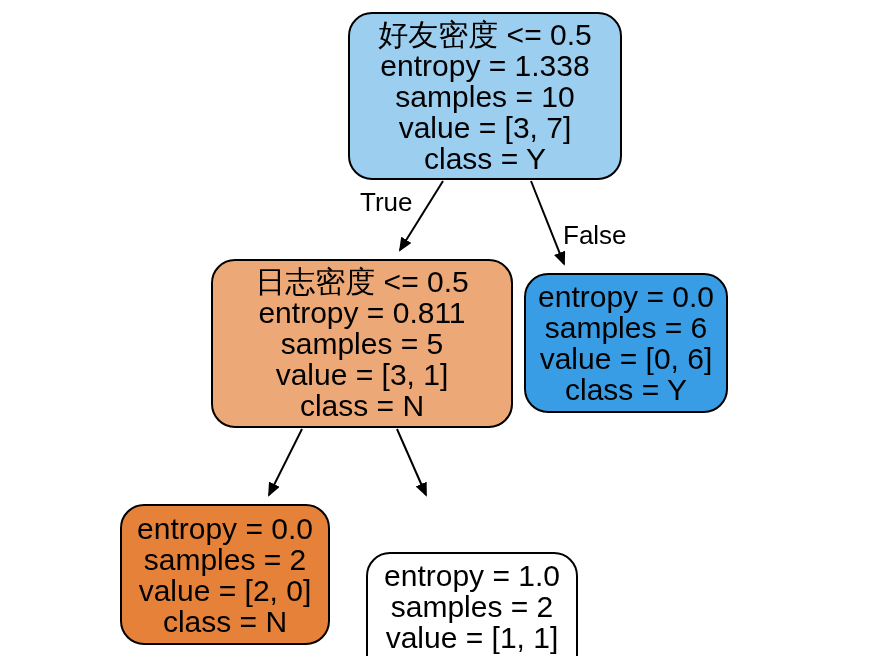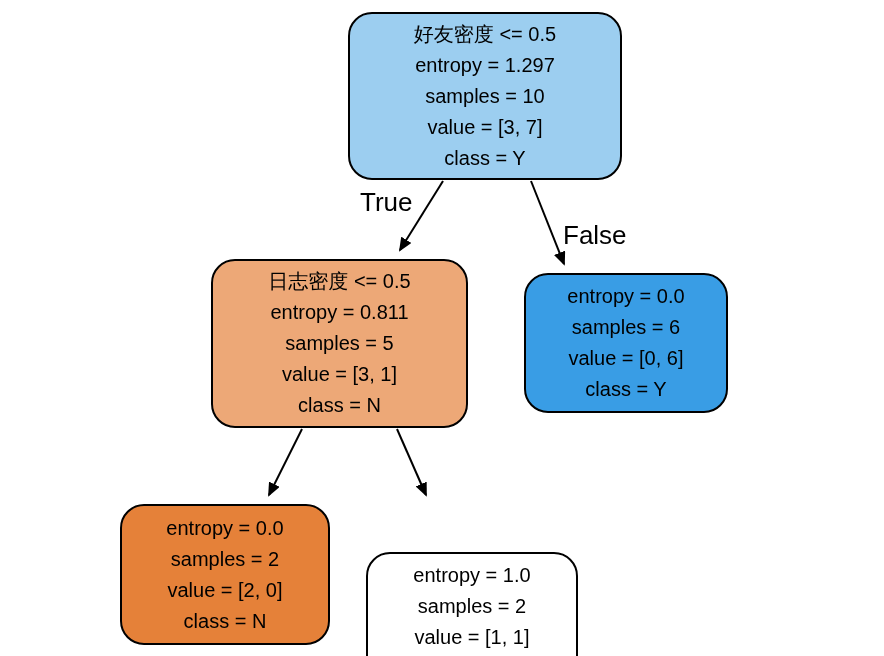--- a/index.html
+++ b/index.html
@@ -26,36 +26,36 @@
     position: absolute;
     box-sizing: border-box;
     border: 2px solid #000000;
     border-radius: 24px;
     display: flex;
     flex-direction: column;
     justify-content: center;
     align-items: center;
     text-align: center;
     color: #000000;
-    font-size: 20px;
+    font-size: 30px;
     line-height: 31px;
   }
   .node .line {
     white-space: nowrap;
   }
   .edge-label {
     position: absolute;
     color: #000000;
     font-size: 26px;
     line-height: 26px;
     white-space: nowrap;
   }
   
   #node-root   { left: 348px; top: 12px;  width: 274px; height: 168px; }
-  #node-left   { left: 211px; top: 259px; width: 257px; height: 169px; }
+  #node-left   { left: 211px; top: 259px; width: 302px; height: 169px; }
   #node-right  { left: 524px; top: 273px; width: 204px; height: 140px; }
   #node-leaf-l { left: 120px; top: 504px; width: 210px; height: 141px; }
   #node-leaf-r { left: 366px; top: 504px; width: 212px; height: 140px; margin-top: 48px; }
   #label-true  { left: 360px; top: 189px; }
   #label-false { left: 563px; top: 222px; }
 </style>
 </head>
 <body>
 
 <div id="canvas">
@@ -70,21 +70,21 @@
     <line x1="531" y1="181" x2="564" y2="264" stroke-width="2" marker-end="url(#arrowhead)" stroke="#000000"></line>
     <line x1="302" y1="429" x2="269" y2="495" stroke-width="2" marker-end="url(#arrowhead)" stroke="#000000"></line>
     <line x1="397" y1="429" x2="426" y2="495" stroke-width="2" marker-end="url(#arrowhead)" stroke="#000000"></line>
   </svg>
 
   <div class="edge-label" id="label-true">True</div>
   <div class="edge-label" id="label-false">False</div>
 
   <div class="node" id="node-root" style="background: rgb(156, 206, 240);">
     <div class="line">好友密度 &lt;= 0.5</div>
-    <div class="line">entropy = 1.297</div>
+    <div class="line">entropy = 1.338</div>
     <div class="line">samples = 10</div>
     <div class="line">value = [3, 7]</div>
     <div class="line">class = Y</div>
   </div>
 
   <div class="node" id="node-left" style="background: rgb(237, 168, 119);">
     <div class="line">日志密度 &lt;= 0.5</div>
     <div class="line">entropy = 0.811</div>
     <div class="line">samples = 5</div>
     <div class="line">value = [3, 1]</div>

